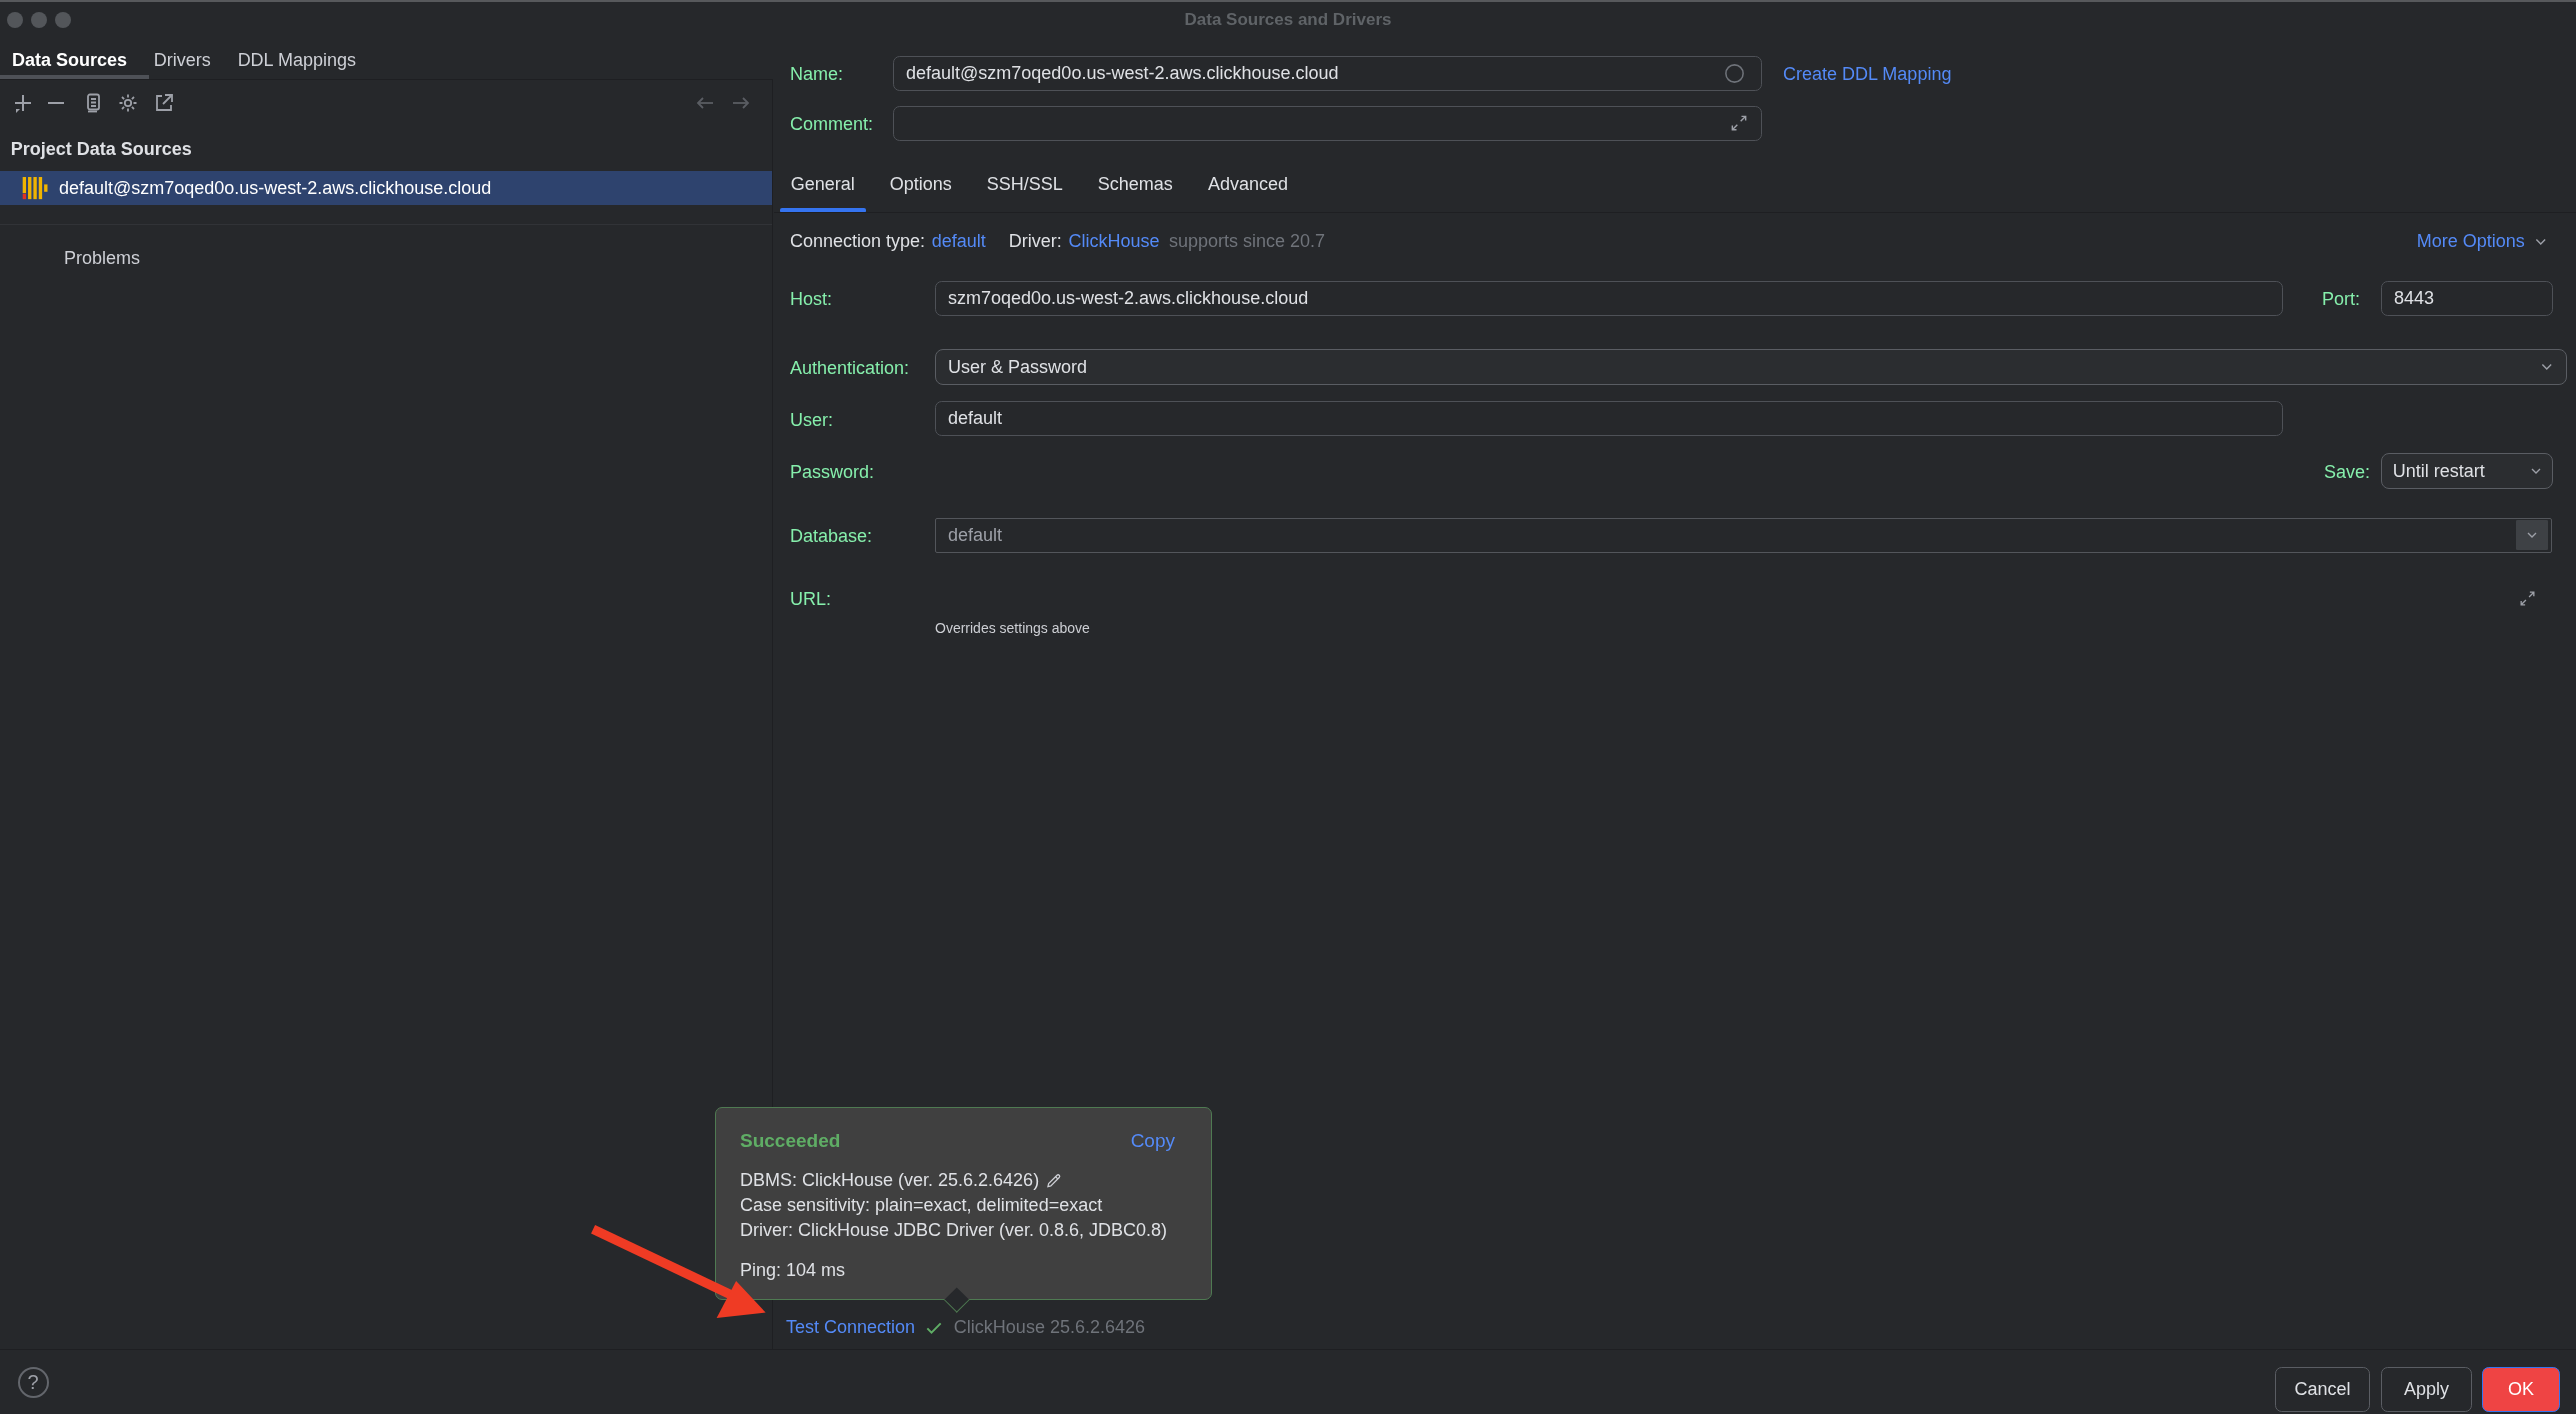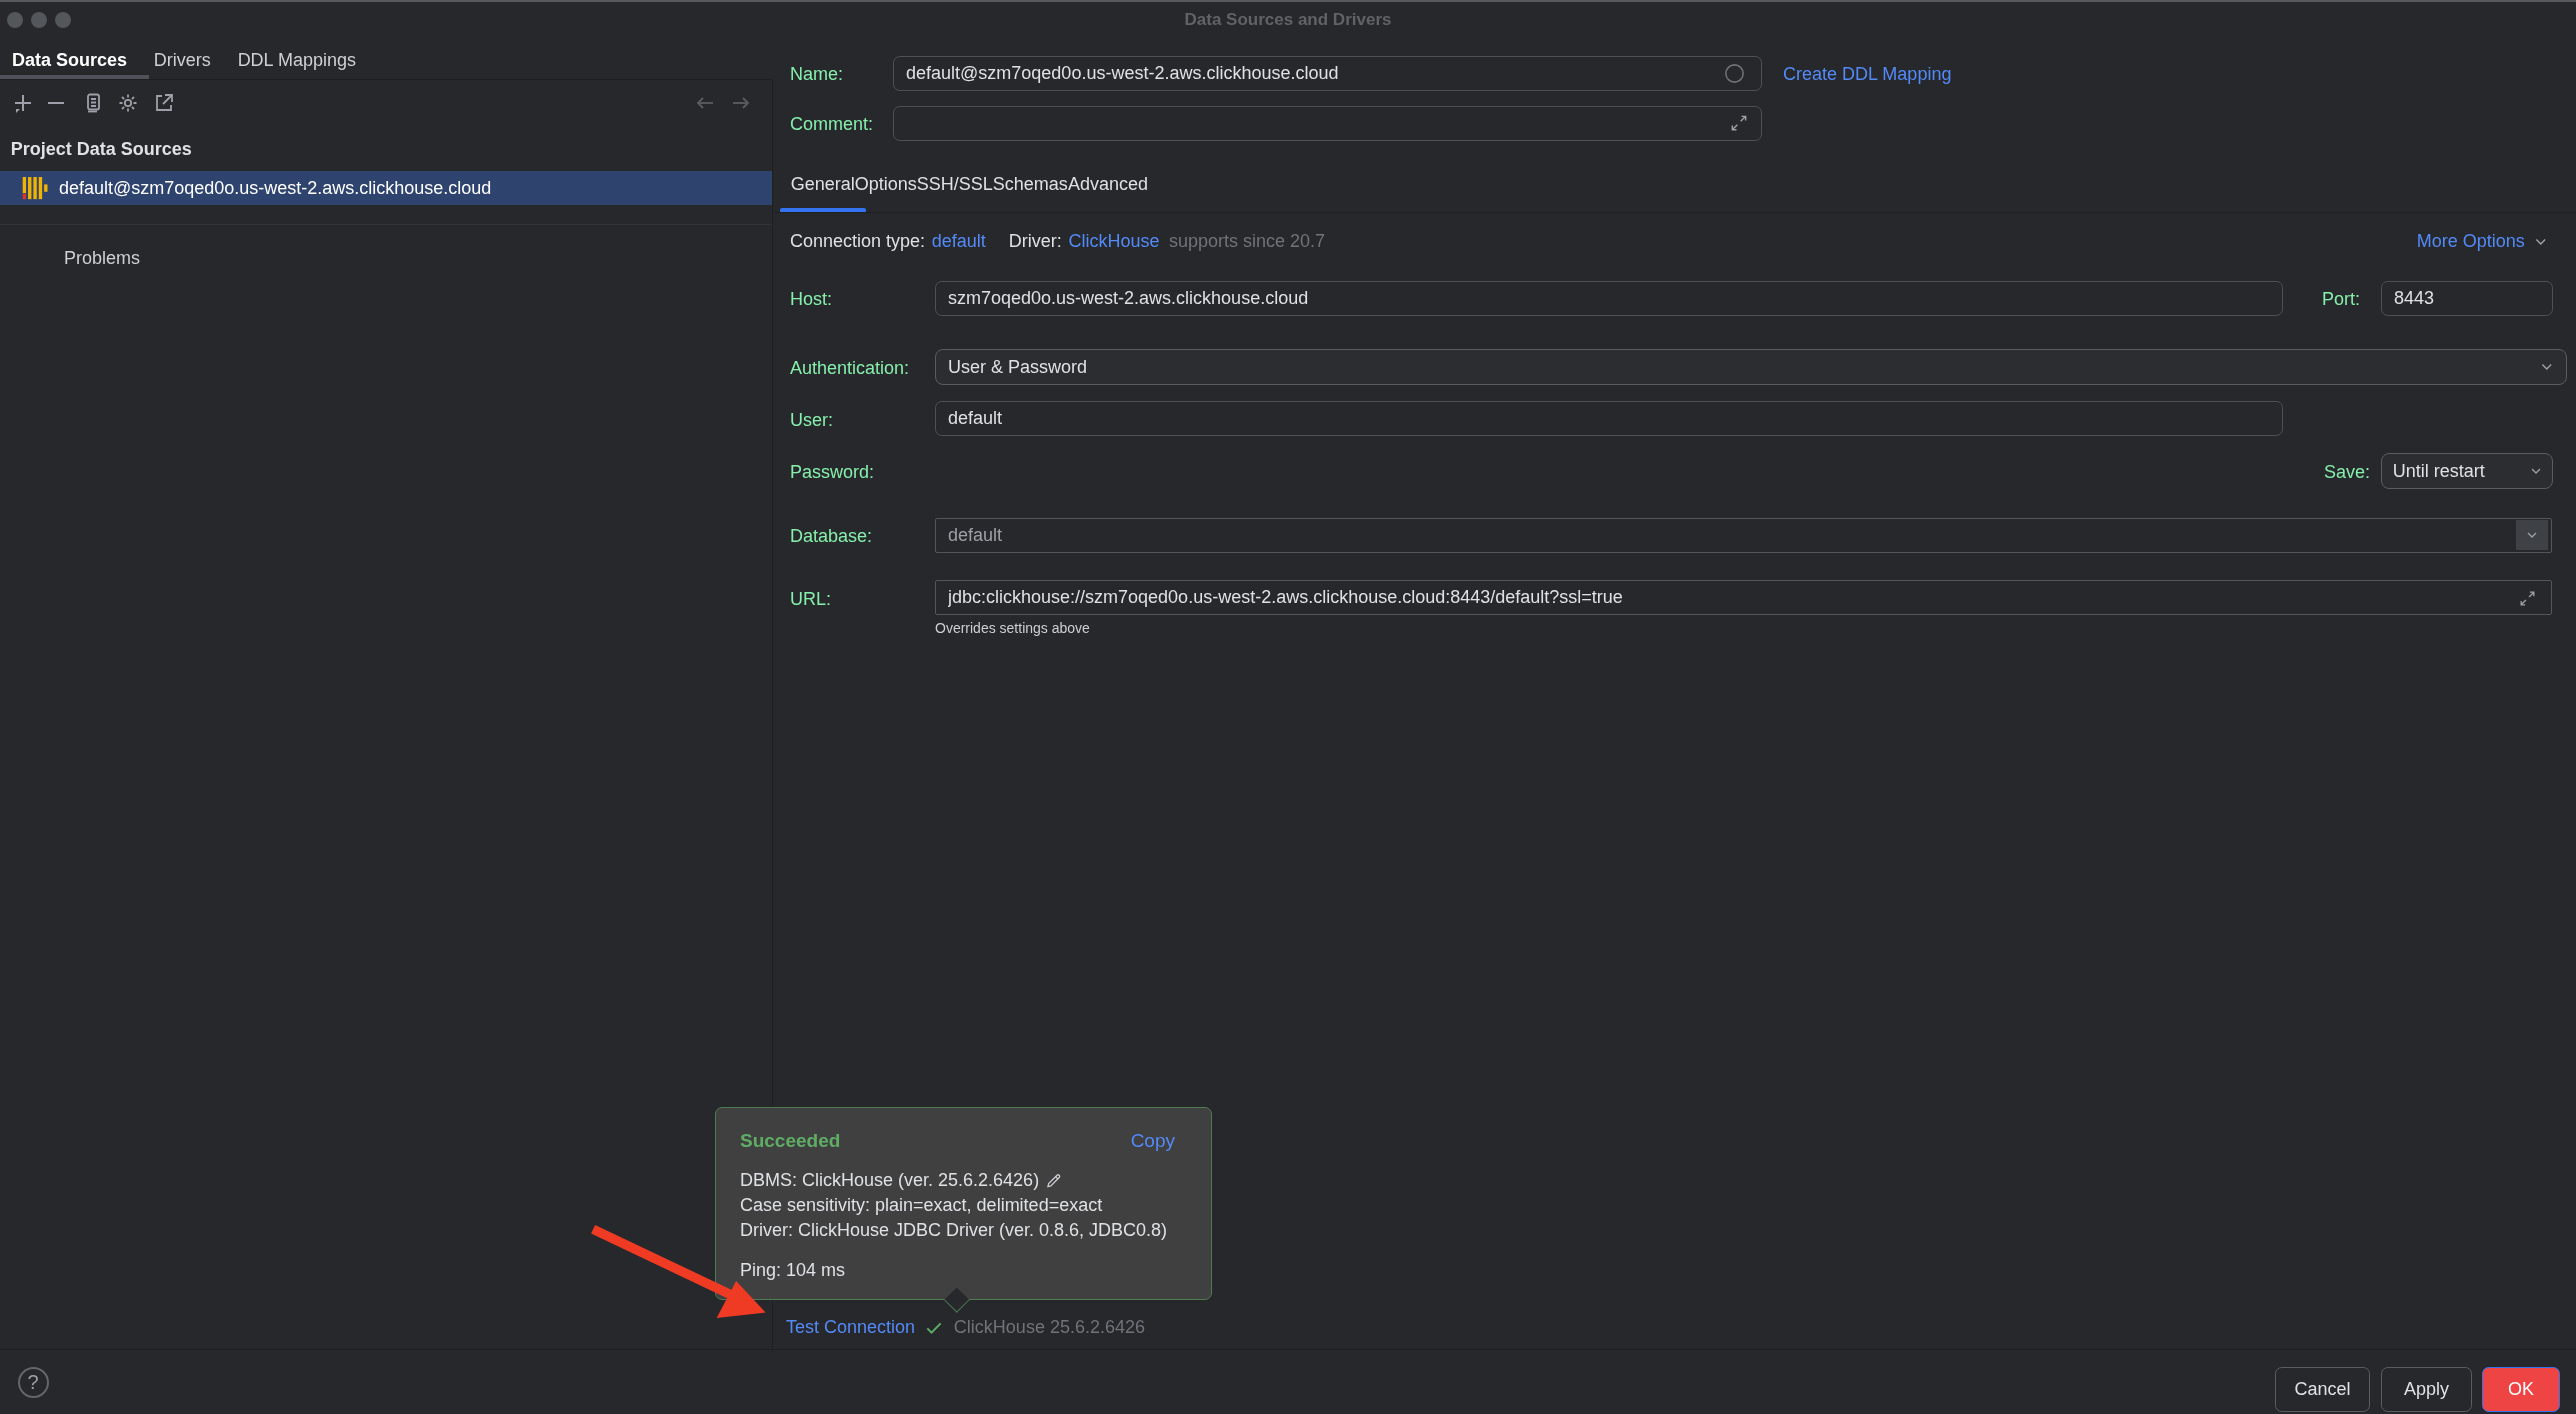--- a/index.html
+++ b/index.html
@@ -33,21 +33,21 @@
   .field { position:absolute; height:35px; background:#26282B; border:1.3px solid #4E5157;
     border-radius:6.7px; color:#DFE1E5; font-size:18px; padding:0 12px;
     font-family:"Liberation Sans", sans-serif; outline:none; }
   .field::placeholder { color:#6F737A; }
   .field.sq { border-radius:2px; border-color:#53565B; }
   .field.dim { color:#9DA0A8; }
   .combo { position:absolute; height:36px; background:#2B2D30; border:1.3px solid #5A5D63;
     border-radius:8px; display:flex; align-items:center; justify-content:space-between;
     padding:0 10.7px 0 12px; font-size:18px; color:#DFE1E5; cursor:default; }
   .link { color:#548AF7; font-size:18px; cursor:pointer; text-decoration:none; }
-  .main-tabs { position:absolute; top:172px; left:780px; display:flex; }
+  .main-tabs { position:absolute; top:172px; left:780px; display:flex; gap:35px; }
   .main-tab { font-size:18px; color:#DFE1E5; }
   .tab-accent { position:absolute; top:206px; left:780px; width:86px; height:4.7px; background:#3574F0; border-radius:2px; }
   .main-line { position:absolute; top:210px; left:774px; width:1802px; height:1.3px; background:#1E1F22; }
   .conn-row { position:absolute; top:229px; left:790px; display:flex; align-items:center; font-size:18px; }
   .gray { color:#6F737A; }
   .small-note { position:absolute; font-size:14px; color:#CDCFD4; }
   .more-opts { position:absolute; top:229px; right:27px; display:flex; align-items:center; gap:6.7px; }
   .in-field-ic { position:absolute; display:flex; align-items:center; justify-content:center; }
   
   .popup { position:absolute; left:715px; top:1105px; width:497px; height:193px;
@@ -219,21 +219,20 @@
 
   <div class="lbl" style="left:790px; top:524px">Database:</div>
   <input class="field sq dim" style="left: 935px; top: 516px; width: 1617px;" value="default">
   <div class="in-field-ic" style="left:2516px; top:518px; width:32px; height:29.5px; background:#3E4145; border-radius:1.3px">
     <svg class="ic" width="16" height="16" viewBox="0 0 24 24" fill="none" stroke="#9DA0A8" stroke-width="2">
         <path d="M6 9l6 6 6-6"></path>
       </svg>
   </div>
 
   <div class="lbl" style="left:790px; top:587px">URL:</div>
-  <input class="field sq" style="left: 935px; top: 578px; width: 1617px;" value="jdbc:clickhouse://szm7oqed0o.us-west-2.aws.clickhouse.cloud:8443/default?ssl=true">
   <div class="in-field-ic" style="left:2518px; top:587px">
     <svg class="ic" width="19" height="19" viewBox="0 0 24 24" fill="none" stroke="#9DA0A8" stroke-width="1.7">
       <path d="M14 10l6-6M15 4h5v5"></path>
         <path d="M10 14l-6 6M9 20H4v-5"></path>
       </svg>
   </div>
   <div class="small-note" style="left:935px; top:618px">Overrides settings above</div>
 
   <div class="popup">
     <div class="popup-caret"></div>

